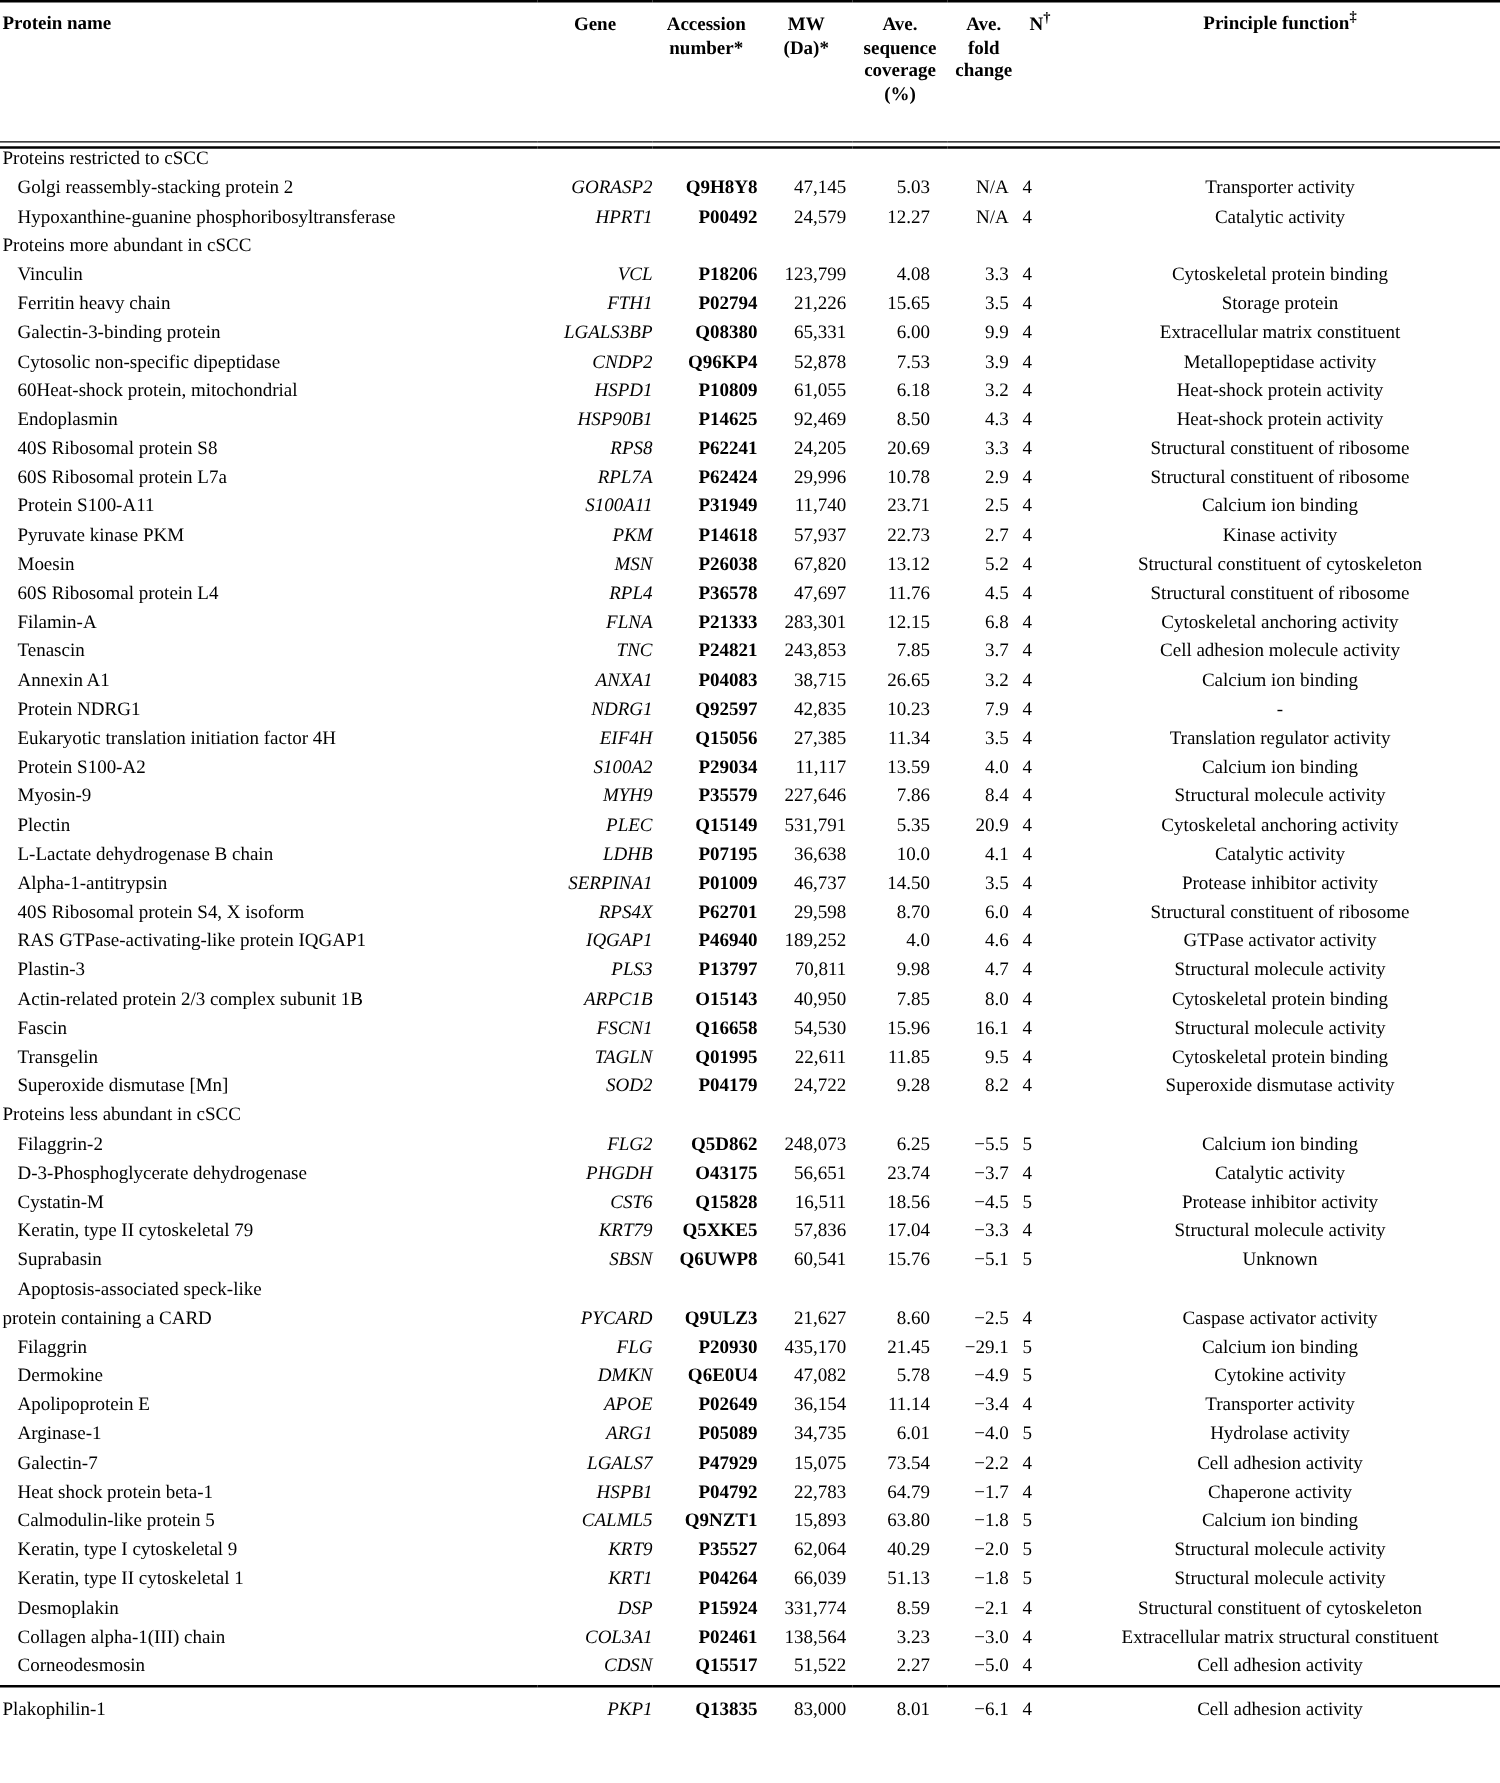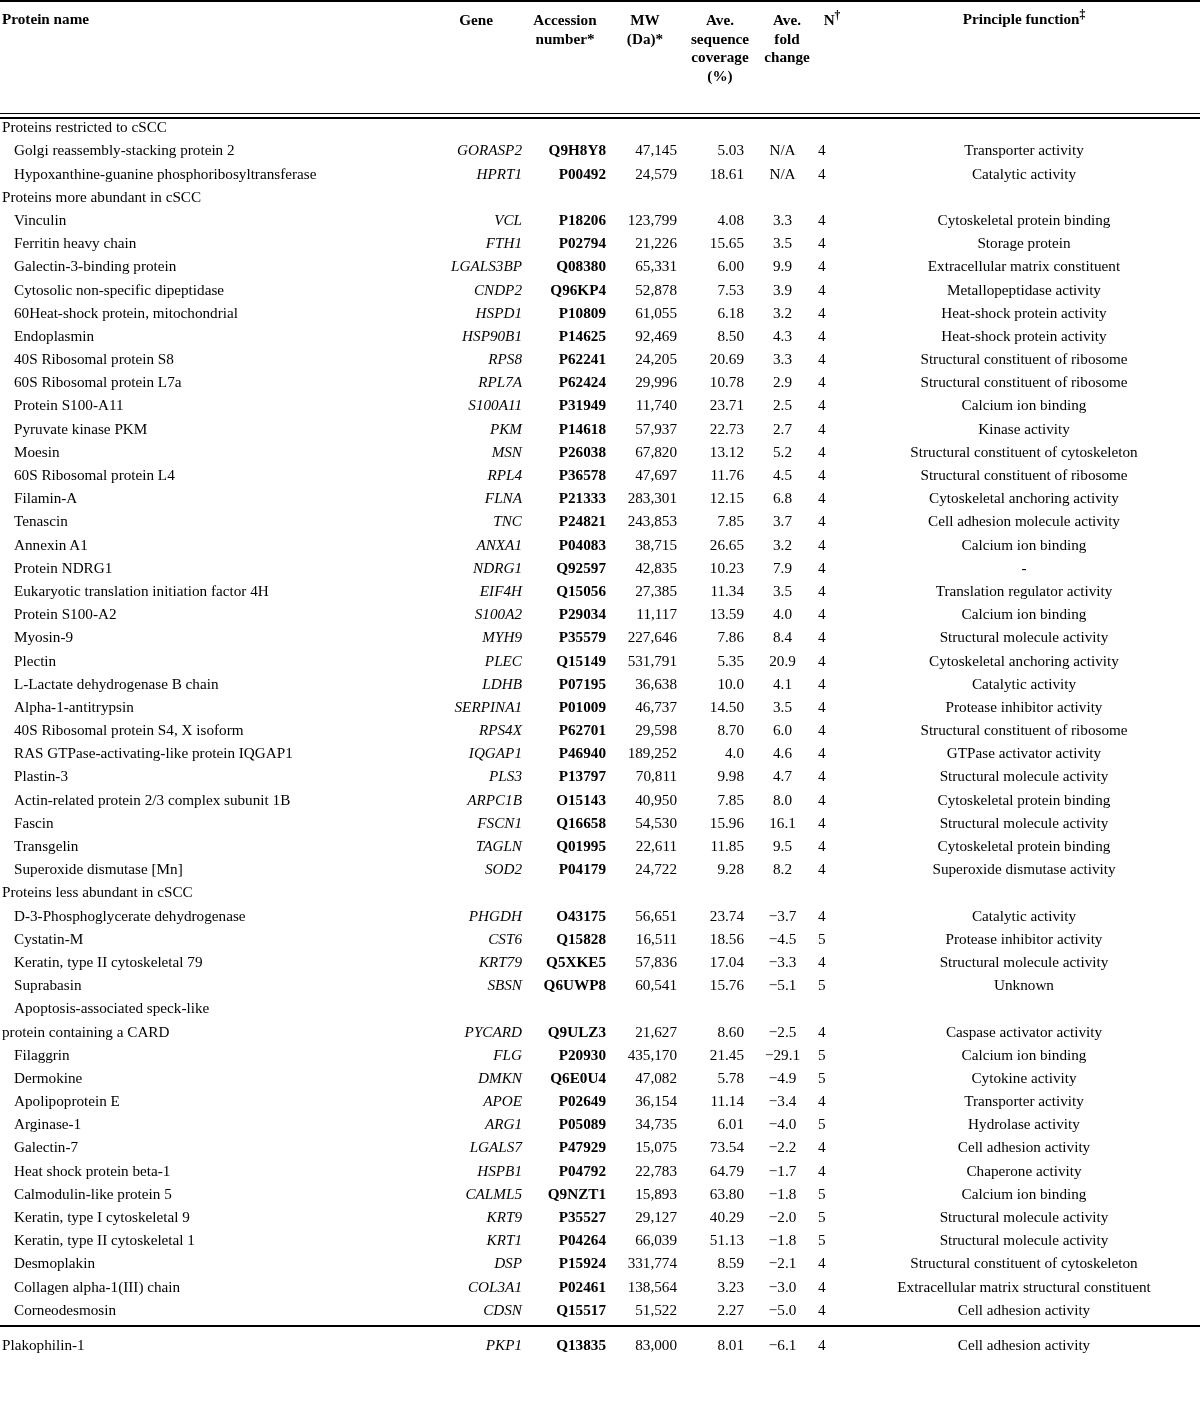--- a/index.html
+++ b/index.html
@@ -104,21 +104,21 @@
   }
   td.mw {
     text-align: right;
     padding-right: 5px;
   }
   td.cov {
     text-align: right;
     padding-right: 14px;
   }
   td.fold {
-    text-align: center;
+    text-align: right;
     padding-right: 9px;
   }
   td.n {
     text-align: left;
     padding-left: 2px;
   }
   td.func {
     text-align: center;
     white-space: nowrap;
   }
@@ -209,21 +209,21 @@
           <td class="cov">5.03</td>
           <td class="fold">N/A</td>
           <td class="n">4</td>
           <td class="func">Transporter activity</td>
         </tr>
         <tr>
           <td class="protein indent">Hypoxanthine-guanine phosphoribosyltransferase</td>
           <td class="gene">HPRT1</td>
           <td class="acc">P00492</td>
           <td class="mw">24,579</td>
-          <td class="cov">18.61</td>
+          <td class="cov">12.27</td>
           <td class="fold">N/A</td>
           <td class="n">4</td>
           <td class="func">Catalytic activity</td>
         </tr>
         <tr class="section">
           <td class="protein">Proteins more abundant in cSCC</td>
           <td></td>
           <td></td>
           <td></td>
           <td></td>
@@ -523,20 +523,30 @@
         </tr>
         <tr class="section">
           <td class="protein">Proteins less abundant in cSCC</td>
           <td></td>
           <td></td>
           <td></td>
           <td></td>
           <td></td>
           <td></td>
           <td></td>
+        </tr>
+        <tr>
+          <td class="protein indent">Filaggrin-2</td>
+          <td class="gene">FLG2</td>
+          <td class="acc">Q5D862</td>
+          <td class="mw">248,073</td>
+          <td class="cov">6.25</td>
+          <td class="fold">−5.5</td>
+          <td class="n">5</td>
+          <td class="func">Calcium ion binding</td>
         </tr>
         <tr>
           <td class="protein indent">D-3-Phosphoglycerate dehydrogenase</td>
           <td class="gene">PHGDH</td>
           <td class="acc">O43175</td>
           <td class="mw">56,651</td>
           <td class="cov">23.74</td>
           <td class="fold">−3.7</td>
           <td class="n">4</td>
           <td class="func">Catalytic activity</td>
@@ -658,21 +668,21 @@
           <td class="mw">15,893</td>
           <td class="cov">63.80</td>
           <td class="fold">−1.8</td>
           <td class="n">5</td>
           <td class="func">Calcium ion binding</td>
         </tr>
         <tr>
           <td class="protein indent">Keratin, type I cytoskeletal 9</td>
           <td class="gene">KRT9</td>
           <td class="acc">P35527</td>
-          <td class="mw">29,127</td>
+          <td class="mw">62,064</td>
           <td class="cov">40.29</td>
           <td class="fold">−2.0</td>
           <td class="n">5</td>
           <td class="func">Structural molecule activity</td>
         </tr>
         <tr>
           <td class="protein indent">Keratin, type II cytoskeletal 1</td>
           <td class="gene">KRT1</td>
           <td class="acc">P04264</td>
           <td class="mw">66,039</td>

